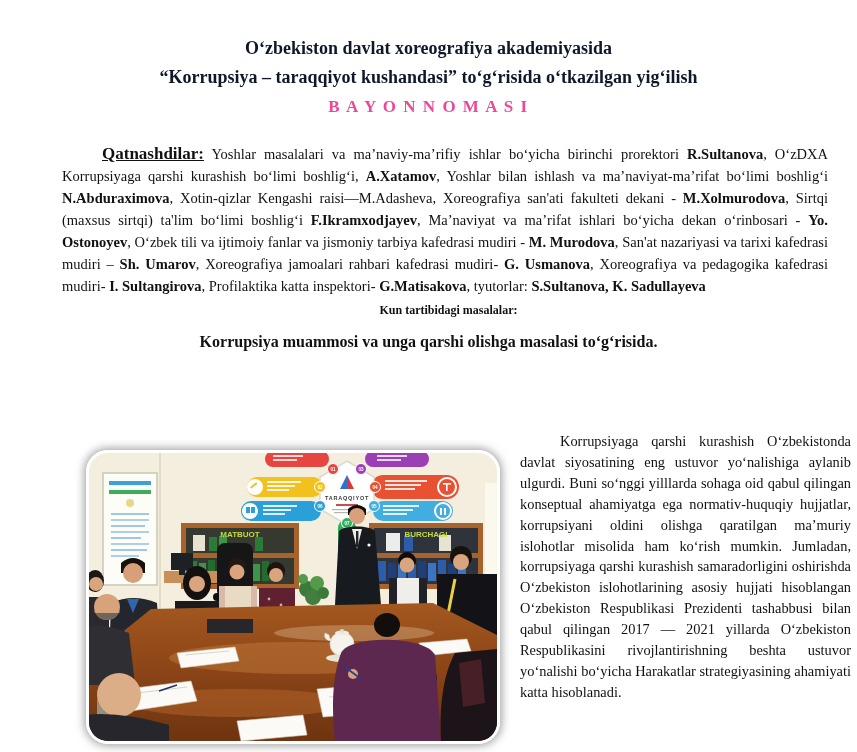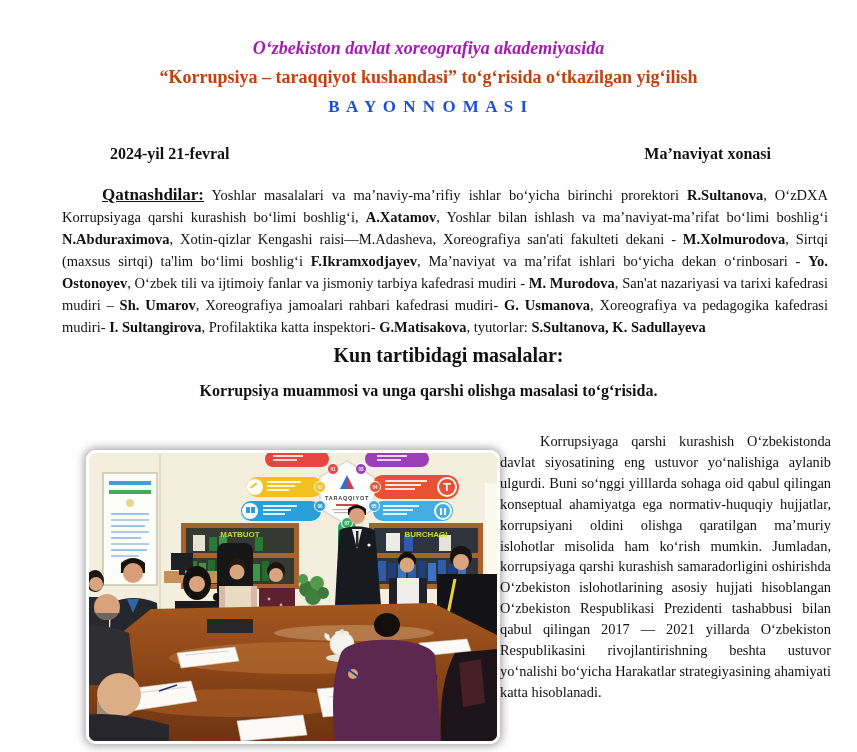--- a/index.html
+++ b/index.html
@@ -3,53 +3,49 @@
 <meta charset="utf-8">
 <style>
   html,body{margin:0;padding:0;}
   body{width:857px;height:752px;overflow:hidden;background:#ffffff;}
   .doc{position:relative;width:857px;height:752px;background:#fff;overflow:hidden;
        font-family:"Liberation Serif","DejaVu Serif",serif;color:#111;}
   .t1,.t2{margin:0;text-align:center;font-weight:bold;font-size:18px;line-height:29px;}
   .t1{padding-top:34px;color:#3a5fc5;}
   .t2{color:#4b76d2;}
   .t3{margin:0;text-align:center;font-weight:bold;font-size:17px;line-height:30px;
-      letter-spacing:1.5px;color:#1d4ed8;}
+      letter-spacing:1.5px;color:#ec4899;}
   .meta-row{display:flex;justify-content:space-between;margin-top:23px;
             font-weight:bold;font-size:16px;}
   .meta-row .date{margin-left:110px;}
   .meta-row .loc{margin-right:86px;}
   .participants{margin:21px 29px 0 62px;text-align:justify;font-size:14.5px;
                 line-height:22px;text-indent:40px;}
   .plabel{font-weight:bold;text-decoration:underline;font-size:17px;}
   .participants b{font-weight:bold;}
-  .agenda-h{margin:6px 0 0 0;text-align:center;font-weight:bold;font-size:20px;padding-left:40px;}
+  .agenda-h{margin:6px 0 0 0;text-align:center;font-weight:bold;font-size:12px;padding-left:40px;}
   .agenda-i{margin:15px 0 0 0;text-align:center;font-weight:bold;font-size:16px;}
   .photo{position:absolute;left:86px;top:450px;width:408px;height:288px;
-         border:3px solid #fff;border-radius:10px;overflow:hidden;
+         border:3px solid #fff;border-radius:22px;overflow:hidden;
          box-shadow:0 0 9px 2px rgba(105,105,105,.6);}
   .photo svg{display:block;}
   .article{position:absolute;left:500px;top:431px;width:331px;text-align:justify;
-           font-size:14.4px;line-height:20.9px;}
+           font-size:14.4px;line-height:20.9px;padding-left:20px;}
   .article p{margin:0;text-indent:40px;}
   svg text{font-family:"Liberation Sans","DejaVu Sans",sans-serif;}
 </style>
 </head>
 <body>
 
 <div class="doc">
 
-  <h1 class="t1" style="color: #a21caf; font-style: italic;">O‘zbekiston davlat xoreografiya akademiyasida</h1>
-  <h1 class="t2" style="color: #c2410c;">“Korrupsiya – taraqqiyot  kushandasi” to‘g‘risida o‘tkazilgan yig‘ilish</h1>
+  <h1 class="t1" style="color: #0f172a;">O‘zbekiston davlat xoreografiya akademiyasida</h1>
+  <h1 class="t2" style="color: #0f172a;">“Korrupsiya – taraqqiyot  kushandasi” to‘g‘risida o‘tkazilgan yig‘ilish</h1>
   <h2 class="t3">B A Y O N N O M A S I</h2>
 
-  <div class="meta-row">
-    <span class="date">2024-yil 21-fevral</span>
-    <span class="loc">Ma’naviyat xonasi</span>
-  </div>
 
   <p class="participants"><span class="plabel">Qatnashdilar:</span><span><span> Yoshlar masalalari va ma’naviy-ma’rifiy ishlar bo‘yicha birinchi prorektori </span><b>R.Sultanova</b><span>, O‘zDXA Korrupsiyaga qarshi kurashish bo‘limi boshlig‘i, </span><b>A.Xatamov</b><span>, Yoshlar bilan ishlash va ma’naviyat-ma’rifat bo‘limi boshlig‘i </span><b>N.Abduraximova</b><span>, Xotin-qizlar Kengashi raisi—M.Adasheva, Xoreografiya san'ati fakulteti dekani - </span><b>M.Xolmurodova</b><span>, Sirtqi (maxsus sirtqi) ta'lim bo‘limi boshlig‘i </span><b>F.Ikramxodjayev</b><span>, Ma’naviyat va ma’rifat ishlari bo‘yicha dekan o‘rinbosari - </span><b>Yo. Ostonoyev</b><span>, O‘zbek tili va ijtimoiy fanlar va jismoniy tarbiya kafedrasi mudiri - </span><b>M. Murodova</b><span>, San'at nazariyasi va tarixi kafedrasi mudiri – </span><b>Sh. Umarov</b><span>, Xoreografiya jamoalari rahbari kafedrasi mudiri- </span><b>G. Usmanova</b><span>, Xoreografiya va pedagogika kafedrasi mudiri- </span><b>I. Sultangirova</b><span>, Profilaktika katta inspektori- </span><b>G.Matisakova</b><span>, tyutorlar: </span><b>S.Sultanova, K. Sadullayeva</b></span></p>
 
   <h3 class="agenda-h">Kun tartibidagi masalalar:</h3>
   <h3 class="agenda-i">Korrupsiya muammosi va unga qarshi olishga masalasi to‘g‘risida.</h3>
 
   <div class="photo">
     <svg viewBox="0 0 408 288" width="408" height="288">
       <defs>
         <linearGradient id="tg" x1="0" y1="0" x2="0" y2="1">

